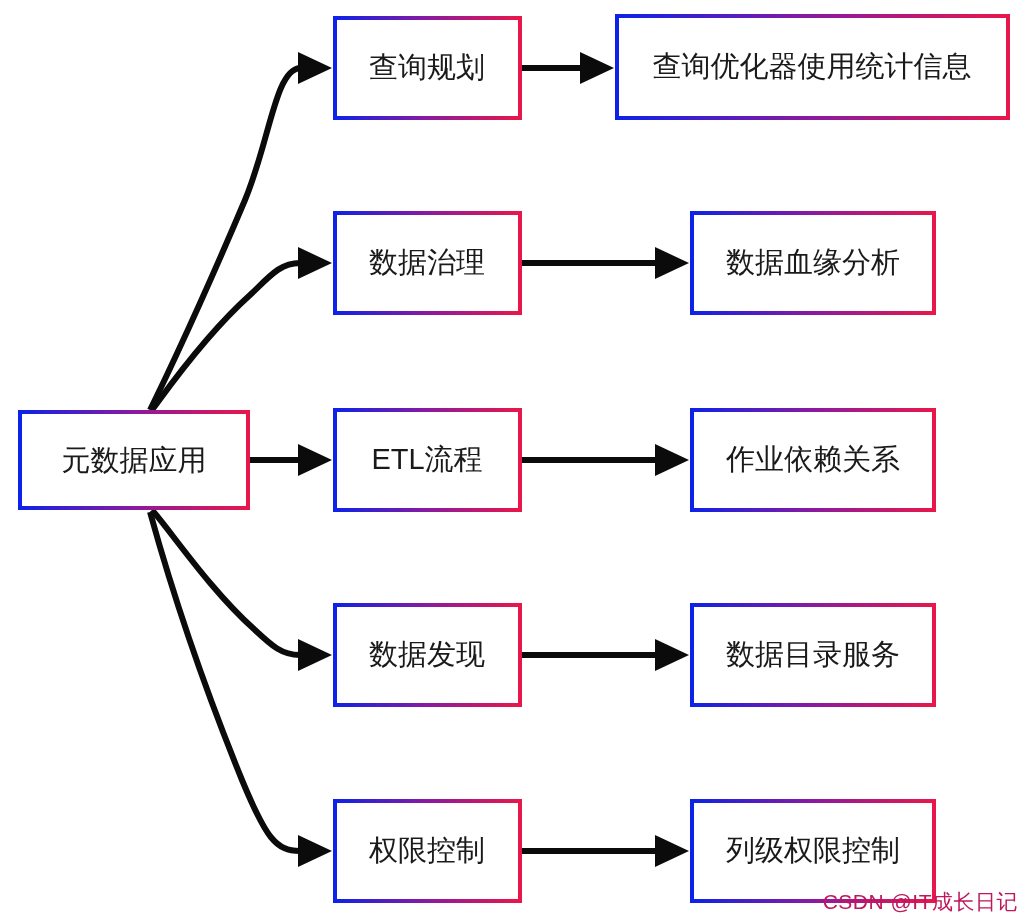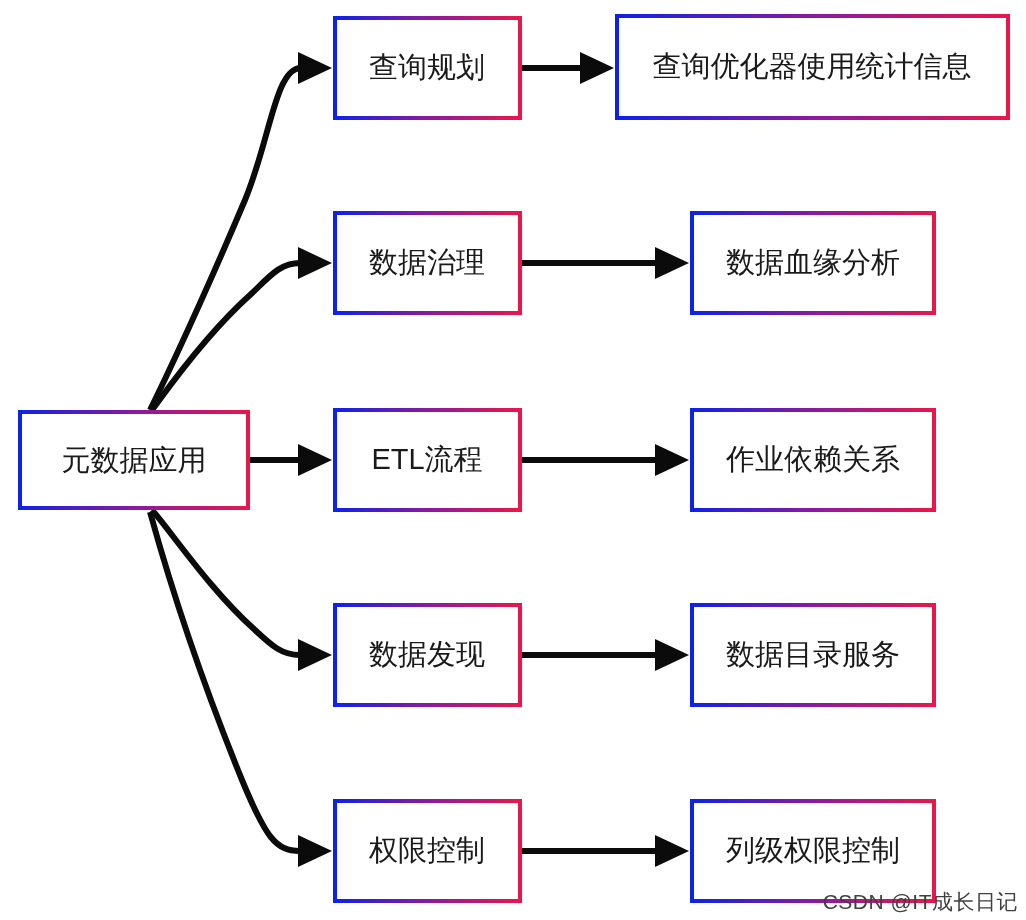--- a/index.html
+++ b/index.html
@@ -45,21 +45,21 @@
   .edge-head {
     fill: #0b0b0b;
     stroke: none;
   }
   .watermark {
     position: absolute;
     right: 8px;
     bottom: 4px;
     font-family: "Liberation Sans", "DejaVu Sans", sans-serif;
     font-size: 21px;
-    color: #404040;
+    color: #be185d;
     letter-spacing: 0.5px;
     white-space: nowrap;
     user-select: none;
   }
 </style>
 </head>
 <body>
 
 <div id="canvas">
 

